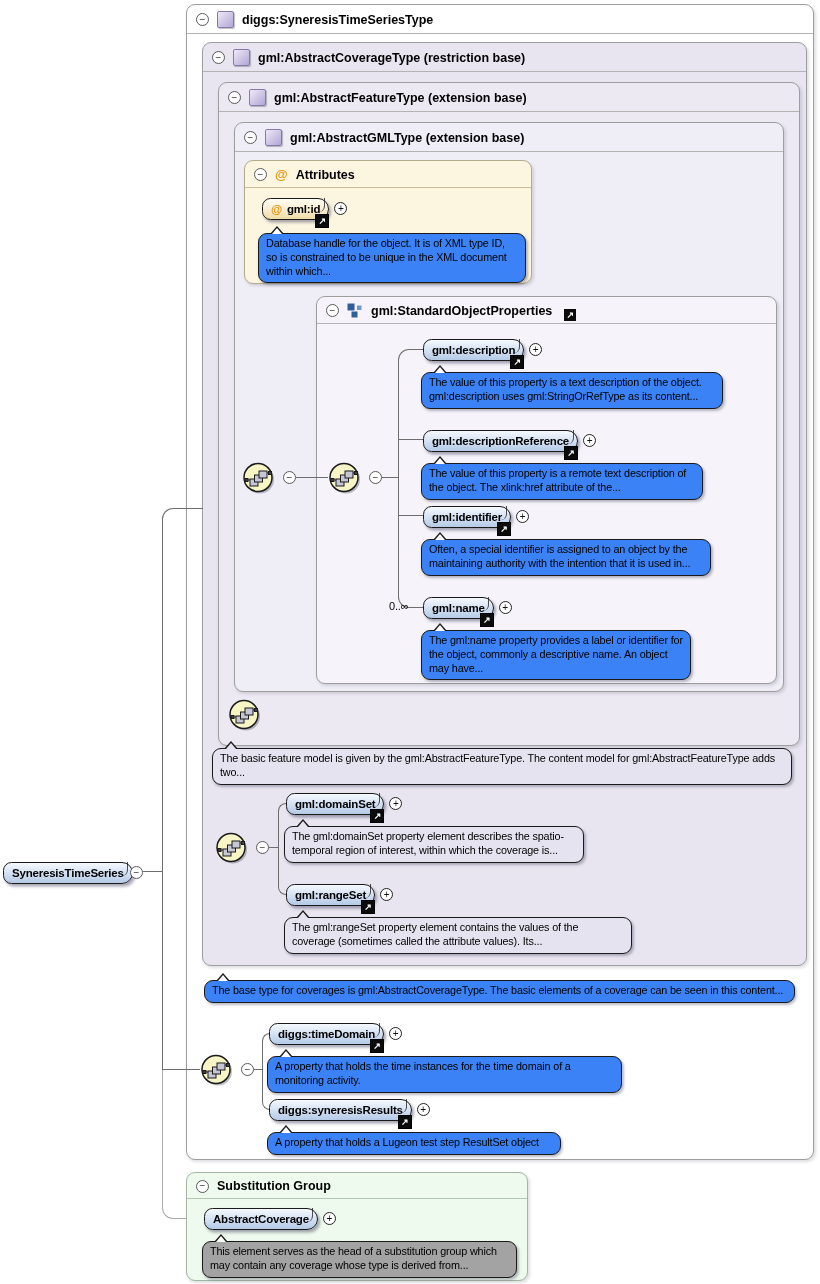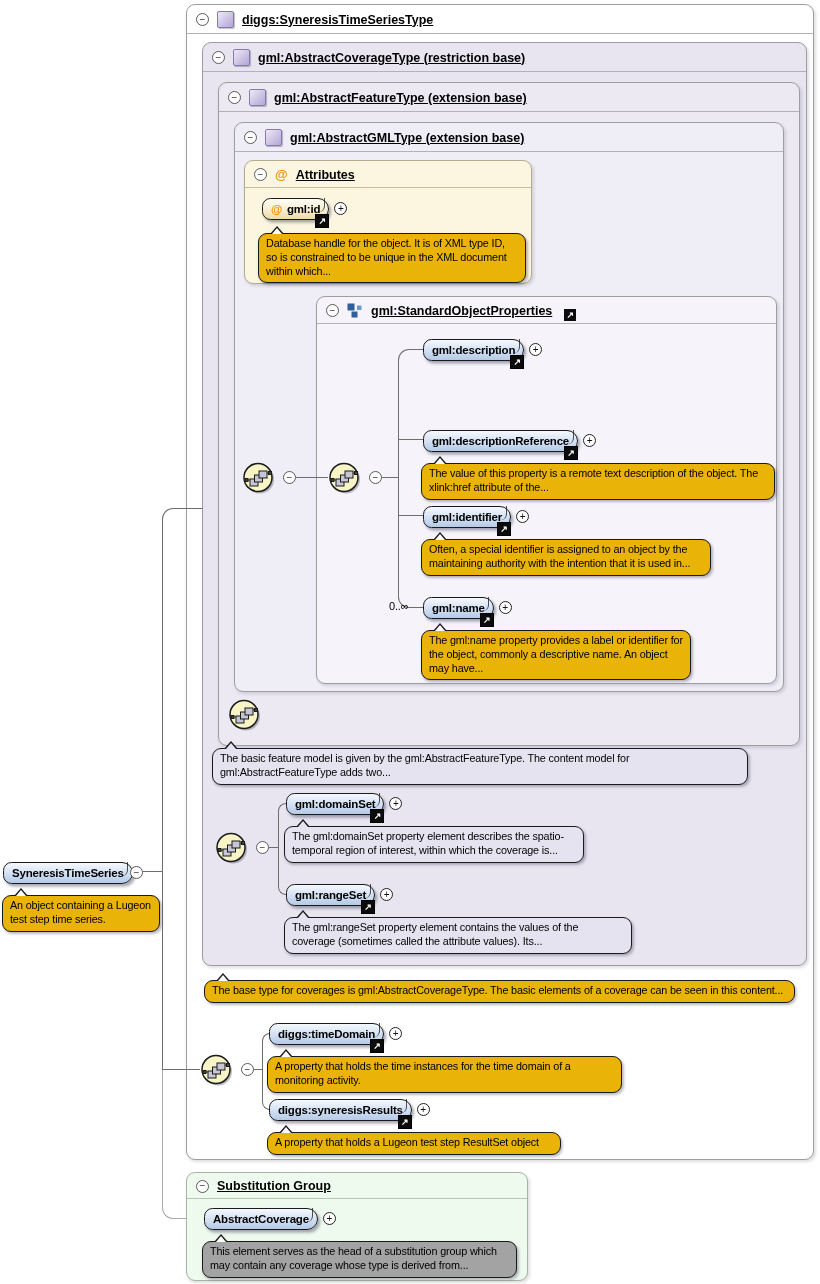--- a/index.html
+++ b/index.html
@@ -4,21 +4,21 @@
 <style>
   html,body{margin:0;padding:0;background:#fff;}
   .stage{position:relative;width:820px;height:1284px;overflow:hidden;
          font-family:"Liberation Sans",sans-serif;color:#000;}
 
   
   .tbox{position:absolute;border:1.5px solid #9e9e9e;border-radius:9px;box-sizing:border-box;
         box-shadow:1.5px 2px 3px rgba(80,80,100,0.18);}
   .box-header{display:flex;align-items:center;gap:8px;padding:6px 9px 5px 9px;
               border-bottom:1px solid #b3b3b3;font-weight:bold;font-size:12.5px;}
-  .box-title{white-space:nowrap;text-decoration:underline;}
+  .box-title{white-space:nowrap;}
 
   
   .circle-btn{width:13px;height:13px;border:1.2px solid #5a5a5a;border-radius:50%;background:#fff;
               display:flex;align-items:center;justify-content:center;font-size:10px;line-height:1;
               color:#333;flex:0 0 auto;box-sizing:border-box;font-weight:normal;}
   .abs{position:absolute;}
 
   
   .type-icon{width:15px;height:15px;border:1px solid #8578ad;border-radius:2px;flex:0 0 auto;
              background:linear-gradient(135deg,#efeaf8 0%,#cdc3e5 55%,#b2a6d6 100%);
@@ -46,21 +46,21 @@
   
   .bubble{position:absolute;border:1.3px solid #1a1a1a;border-radius:9px;padding:3px 7px 4px 7px;
           font-size:10.8px;letter-spacing:-0.15px;line-height:13.8px;box-sizing:border-box;
           box-shadow:1.5px 2px 2.5px rgba(60,60,90,0.35);}
   .bubble::before{content:"";position:absolute;top:-8.5px;left:11px;width:0;height:0;
                   border-left:7.5px solid transparent;border-right:7.5px solid transparent;
                   border-bottom:8.5px solid #1a1a1a;}
   .bubble::after{content:"";position:absolute;top:-5.8px;left:13px;width:0;height:0;
                  border-left:5.5px solid transparent;border-right:5.5px solid transparent;
                  border-bottom:6.5px solid var(--bfill,#fff);}
-  .bubble.white{--bfill:#fff;background:#eab308;}
+  .bubble.white{--bfill:#fff;background:#3b82f6;}
   .bubble.lav{--bfill:#e6e3f0;background:#e6e3f0;}
   .bubble.green{--bfill:#fafdf9;background:#a3a3a3;}
 
   
   .hline{position:absolute;height:0;border-top:1.5px solid #6e6e6e;}
   .vline{position:absolute;width:0;border-left:1.5px solid #6e6e6e;}
   .elbow-tl{position:absolute;border-top:1.5px solid #6e6e6e;border-left:1.5px solid #6e6e6e;
             border-top-left-radius:11px;box-sizing:border-box;}
   .elbow-bl{position:absolute;border-bottom:1.5px solid #6e6e6e;border-left:1.5px solid #6e6e6e;
             border-bottom-left-radius:11px;box-sizing:border-box;}
@@ -176,27 +176,28 @@
   <div class="vline" style="left:398px;top:367px;height:230px;"></div>
   <div class="hline" style="left:398px;top:439px;width:25px;"></div>
   <div class="hline" style="left:398px;top:515px;width:25px;"></div>
   <div class="elbow-bl" style="left:398px;top:596px;width:25px;height:12px;"></div>
 
   <div class="node" style="left:423px;top:339px;justify-content:flex-end;">
     <span class="pill-wrap"><span class="pill">gml:description</span>
       <span class="link-badge">↗</span></span>
     <div class="circle-btn plus-btn">+</div>
   </div>
+  <div class="bubble white" style="left:421px;top:372px;width:302px;">The value of this property is a text description of the object. gml:description uses gml:StringOrRefType as its content...</div>
 
   <div class="node" style="left:423px;top:430px;">
     <span class="pill-wrap"><span class="pill">gml:descriptionReference</span>
       <span class="link-badge">↗</span></span>
     <div class="circle-btn plus-btn">+</div>
   </div>
-  <div class="bubble white" style="left:421px;top:463px;width:354px;">The value of this property is a remote text description of the object. The xlink:href attribute of the...</div>
+  <div class="bubble white" style="left:421px;top:463px;width:282px;">The value of this property is a remote text description of the object. The xlink:href attribute of the...</div>
 
   <div class="node" style="left:423px;top:506px;">
     <span class="pill-wrap"><span class="pill">gml:identifier</span>
       <span class="link-badge">↗</span></span>
     <div class="circle-btn plus-btn">+</div>
   </div>
   <div class="bubble white" style="left:421px;top:539px;width:290px;">Often, a special identifier is assigned to an object by the maintaining authority with the intention that it is used in...</div>
 
   <div class="node" style="left:423px;top:597px;">
     <span class="occurs">0..∞</span>
@@ -221,21 +222,21 @@
           <line x1="4" y1="19" x2="9" y2="19"></line>
           <line x1="23" y1="12" x2="28" y2="12"></line>
           <rect x="3" y="17.5" width="3" height="3" fill="#444"></rect>
           <rect x="26.5" y="10.5" width="3" height="3" fill="#444"></rect>
           <rect x="8" y="18" width="8" height="7" fill="#c7c6d6"></rect>
           <rect x="12.5" y="14" width="8" height="7" fill="#c7c6d6"></rect>
           <rect x="17" y="10" width="8" height="7" fill="#c7c6d6"></rect>
         </g>
       </svg>
   </div>
-  <div class="bubble lav" style="left:212px;top:748px;width:536px;">The basic feature model is given by the gml:AbstractFeatureType. The content model for gml:AbstractFeatureType adds two...</div>
+  <div class="bubble lav" style="left:212px;top:748px;width:580px;">The basic feature model is given by the gml:AbstractFeatureType. The content model for gml:AbstractFeatureType adds two...</div>
 
   <div class="seq" style="left:215px;top:831px;">
     <svg viewBox="0 0 34 34" width="34" height="34">
         <circle cx="18" cy="18.5" r="14" fill="rgba(90,90,110,0.4)"></circle>
         <circle cx="16" cy="16.5" r="14" fill="#f7f4c6" stroke="#1a1a1a" stroke-width="1.5"></circle>
         <g stroke="#1a1a1a" stroke-width="1">
           <line x1="4" y1="19" x2="9" y2="19"></line>
           <line x1="23" y1="12" x2="28" y2="12"></line>
           <rect x="3" y="17.5" width="3" height="3" fill="#444"></rect>
           <rect x="26.5" y="10.5" width="3" height="3" fill="#444"></rect>
@@ -311,15 +312,14 @@
   <div class="node" style="left:204px;top:1208px;">
     <span class="pill-wrap"><span class="pill">AbstractCoverage</span></span>
     <div class="circle-btn plus-btn">+</div>
   </div>
   <div class="bubble green" style="left:202px;top:1241px;width:315px;">This element serves as the head of a substitution group which may contain any coverage whose type is derived from...</div>
 
   <div class="node" style="left:3px;top:862px;">
     <span class="pill-wrap"><span class="pill">SyneresisTimeSeries</span></span>
   </div>
   <div class="circle-btn abs" style="left:130px;top:866px;">−</div>
-  <div class="bubble white" style="left:2px;top:895px;width:158px;">An object containing a Lugeon test step time series.</div>
 
 </div>
 
 </body></html>

